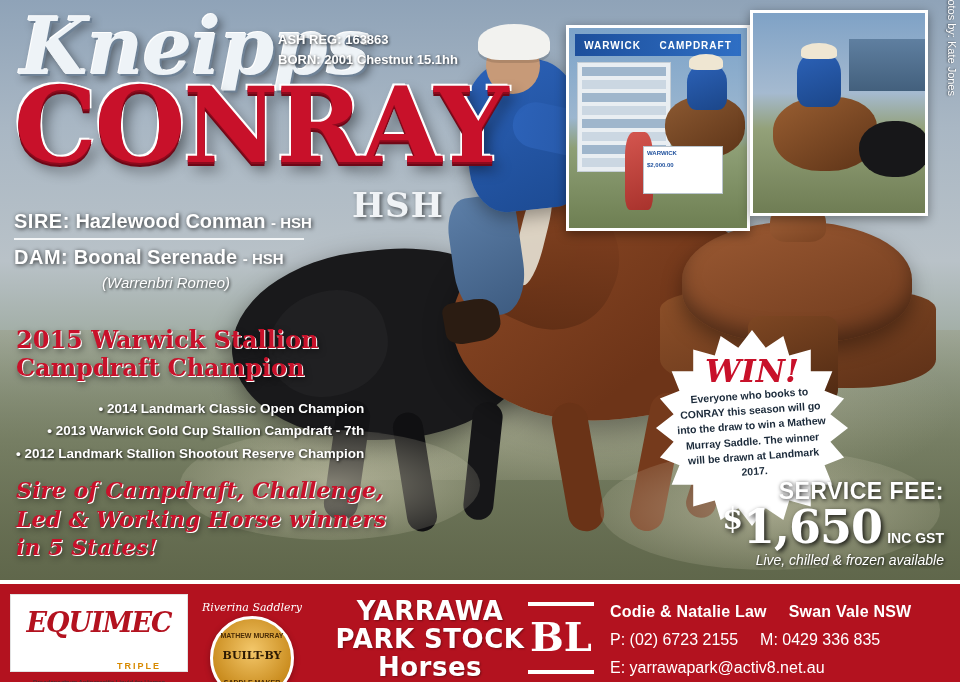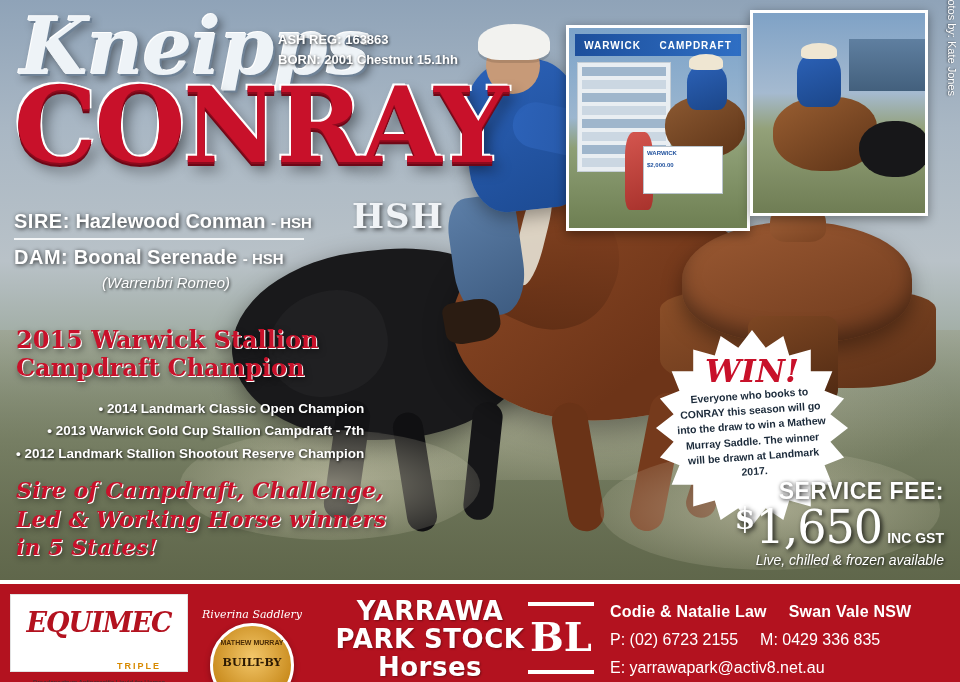--- a/index.html
+++ b/index.html
@@ -299,21 +299,21 @@
     letter-spacing: -2px;
     text-shadow:
       0 2px 0 #8d0a1d,
       0 4px 0 #6e0716,
       -2px -2px 0 #ffffff,
       2px -1px 0 #ffffff,
       6px 8px 14px rgba(0,0,0,0.45);
   }
   .conray-hsh {
     position: absolute;
-    left: 352px; top: 196px;
+    left: 352px; top: 185px;
     font-family: "DejaVu Serif", serif;
     font-weight: bold;
     font-size: 34px;
     color: #f0f3f6;
     text-shadow: 2px 2px 4px rgba(0,0,0,0.55);
     letter-spacing: 1px;
   }
 
   .reg-block {
     position: absolute;
@@ -436,21 +436,21 @@
     text-shadow: 1px 1px 4px rgba(0,0,0,0.85);
   }
   .fee-amount {
     position: absolute;
     right: 16px; top: 500px;
     color: #ffffff;
     text-shadow: 2px 2px 5px rgba(0,0,0,0.85);
     font-family: "DejaVu Serif", serif;
   }
   .fee-amount .dollar { font-size: 30px; font-weight: bold; vertical-align: 14px; }
-  .fee-amount .num { font-size: 46px; font-weight: normal; letter-spacing: -1px; }
+  .fee-amount .num { font-size: 46px; font-weight: bold; letter-spacing: -1px; }
   .fee-amount .gst { font-size: 14px; font-weight: bold; font-family: "Liberation Sans", sans-serif; }
   .fee-note {
     position: absolute;
     right: 16px; top: 552px;
     color: #ffffff;
     font-size: 14px;
     font-style: italic;
     text-shadow: 1px 1px 3px rgba(0,0,0,0.85);
   }
 
@@ -504,21 +504,21 @@
     position: absolute;
     left: 192px; top: 4px;
     width: 120px; height: 92px;
     text-align: center;
   }
   .saddlery .sd-top {
     font-family: "DejaVu Serif", serif;
     font-style: italic;
     font-size: 11px;
     color: #ffffff;
-    margin-top: 20px;
+    margin-top: 13px;
   }
   .saddlery .badge {
     position: relative;
     margin: 2px auto 0;
     width: 78px; height: 78px;
     border-radius: 50%;
     background: radial-gradient(circle at 50% 40%, #f3c76a, #c98b1d 70%, #8d5c0c 100%);
     border: 3px solid #ffffff;
     box-shadow: 0 2px 6px rgba(0,0,0,0.3);
   }

